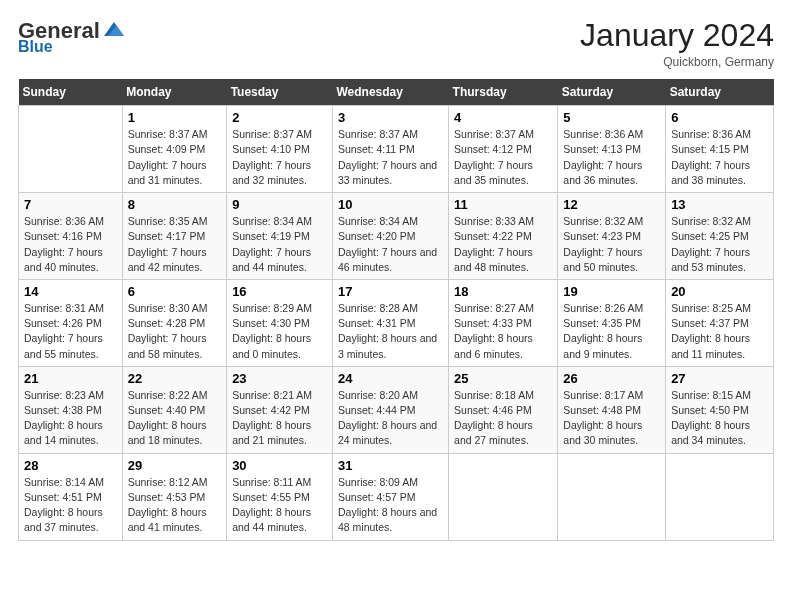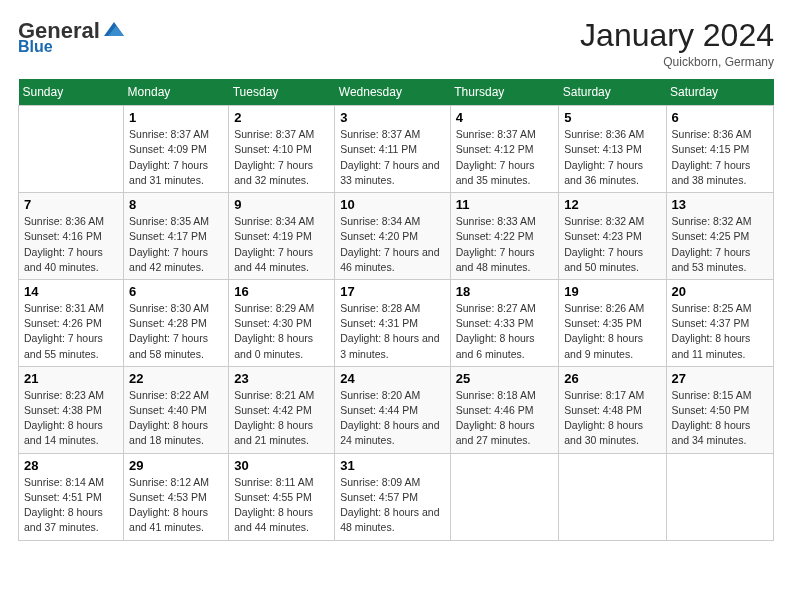--- a/index.html
+++ b/index.html
@@ -59,23 +59,23 @@
       font-size: 12px;
       color: #555;
       margin-top: 2px;
     }
     table {
       width: 100%;
       border-collapse: collapse;
       font-size: 11px;
     }
     thead tr th {
-      background: #15803d;
+      background: #404040;
       color: #fff;
-      font-weight: normal;
+      font-weight: bold;
       padding: 6px 4px;
       text-align: left;
       font-size: 12px;
     }
     tbody tr td {
       border: 1px solid #ccc;
       vertical-align: top;
       padding: 4px 5px;
       min-height: 70px;
     }

